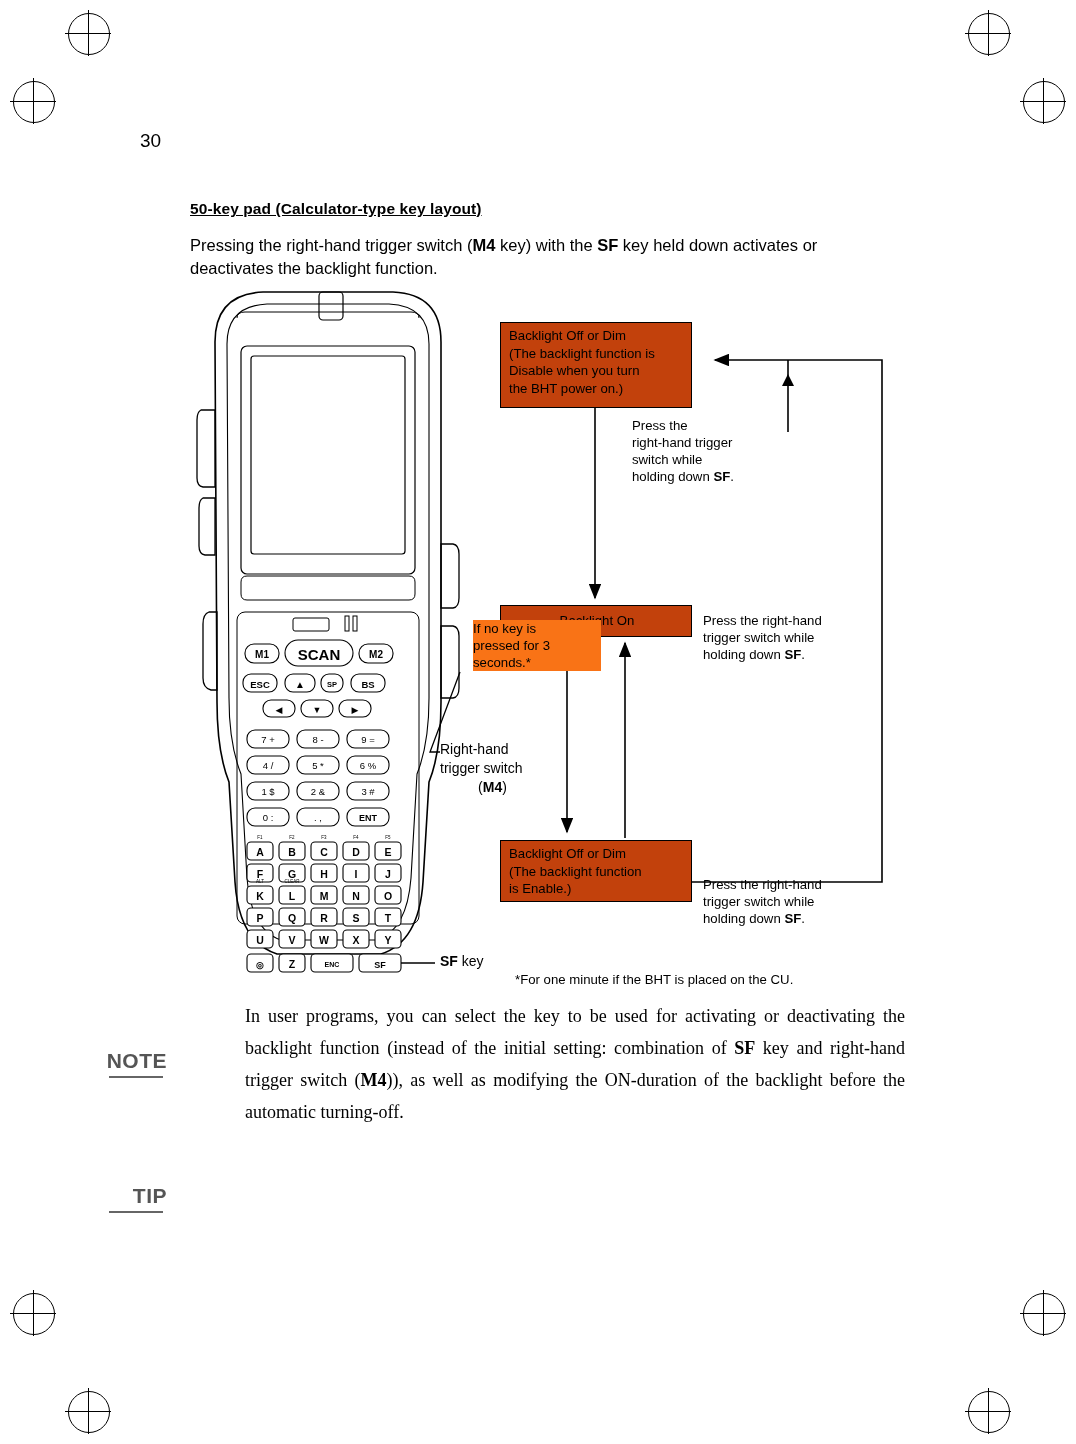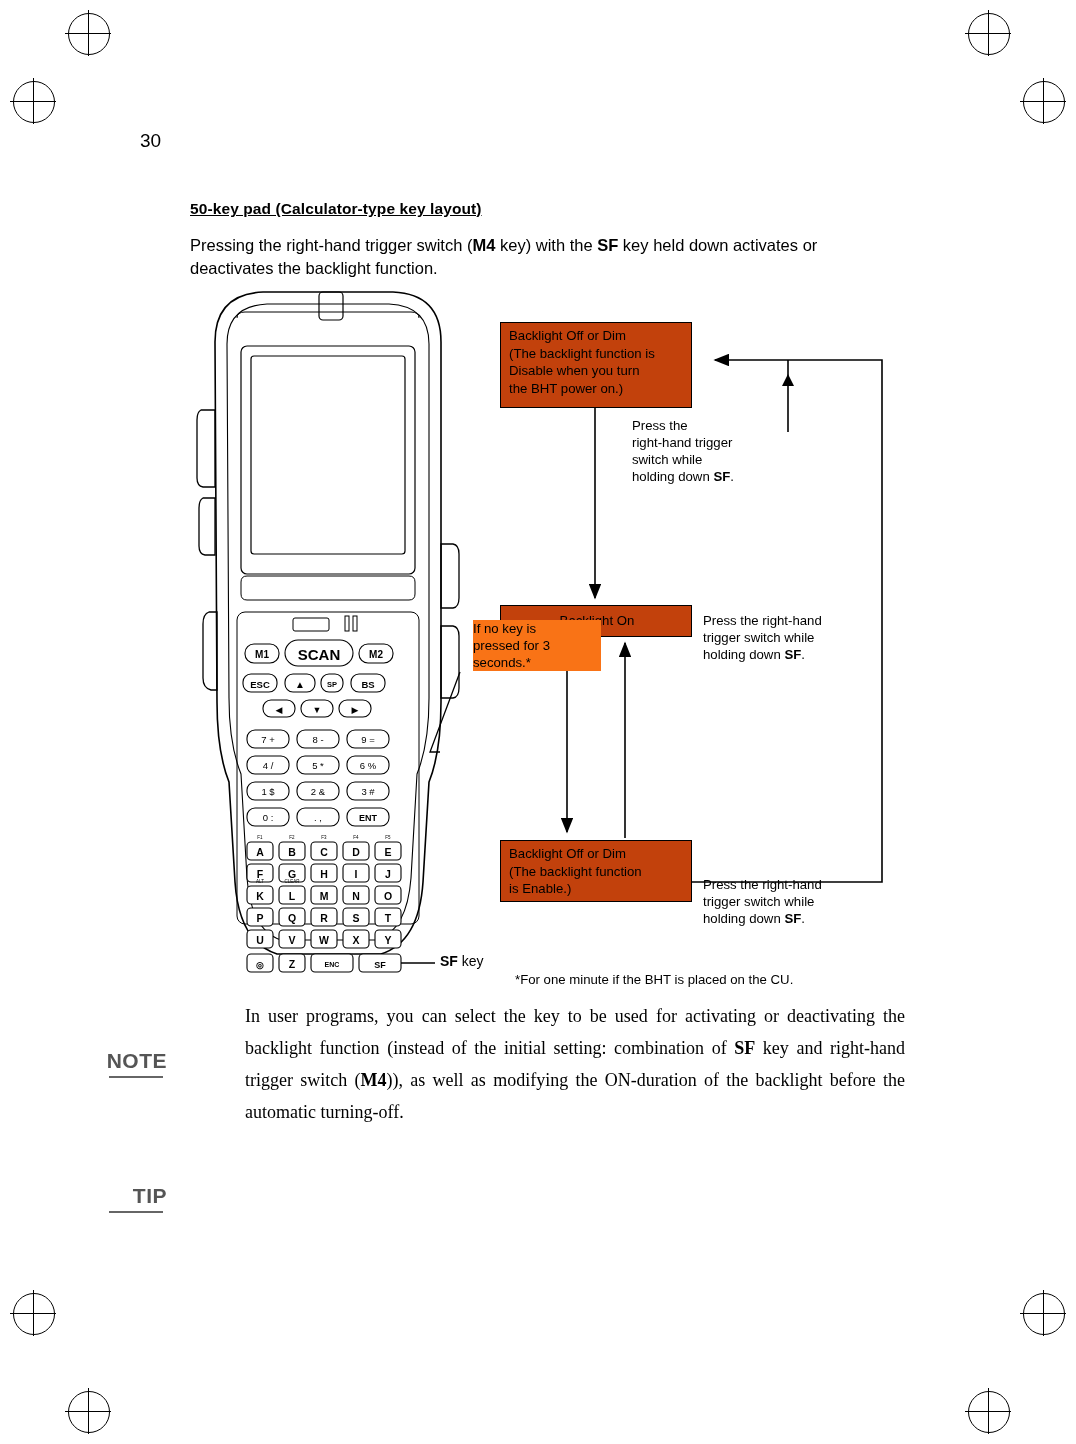--- a/index.html
+++ b/index.html
@@ -389,20 +389,25 @@
 
     <svg class="arrows" width="700" height="690" viewBox="0 0 700 690" style="pointer-events:none;">
       <g stroke="#000" stroke-width="1.3" fill="none">
 
         <path d="M275 390 L245 470 L255 470"></path>
 
         <path d="M216 681 L250 681"></path>
       </g>
     </svg>
 
+    <div class="devlabel" style="left:255px; top:458px; width:130px;">
+      <div>Right-hand</div>
+      <div>trigger switch</div>
+      <div style="text-align:center; width:105px;"><span>(</span><b>M4</b><span>)</span></div>
+    </div>
 
     <div class="devlabel" style="left:255px; top:670px;">
       <b>SF</b><span> key</span>
     </div>
 
     <div class="footnote" style="left:330px; top:690px;">*For one minute if the BHT is placed on the CU.</div>
   </div>
 
   <div class="noteblock">
     <div class="badge">

